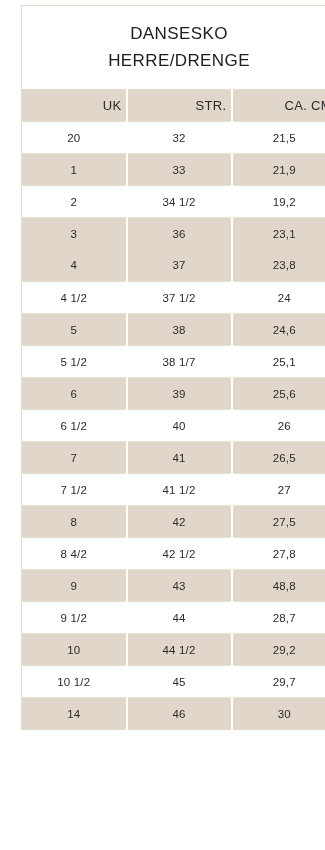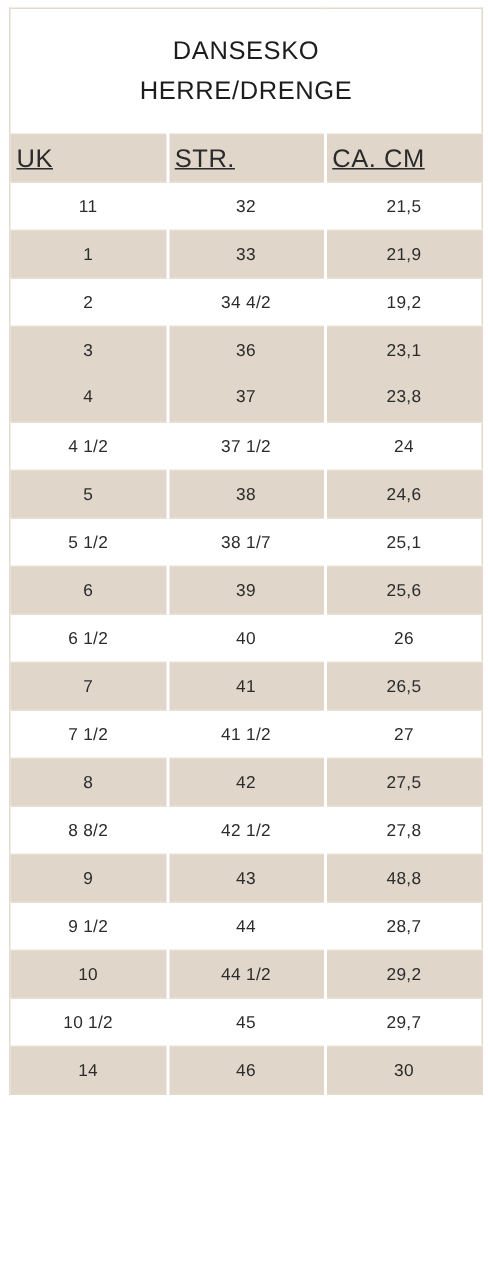--- a/index.html
+++ b/index.html
@@ -13,21 +13,21 @@
     font-family: "Liberation Sans", sans-serif;
     -webkit-font-smoothing: antialiased;
     overflow: hidden;
   }
 
   .size-chart-wrap {
     width: 325px;
     height: 808px;
     background: #ffffff;
     box-sizing: border-box;
-    padding: 5px 5px 0 6px;
+    padding: 5px 5px 0 21px;
   }
 
   table.size-chart {
     width: 315px;
     border-collapse: collapse;
     table-layout: fixed;
     background: #ffffff;
     border: 1px solid #e3d9cd;
   }
 
@@ -49,29 +49,28 @@
     font-weight: 400;
     color: #1d1d1d;
     letter-spacing: 0.4px;
     white-space: nowrap;
   }
 
   
   tr.header-row th {
     background: #e0d6ca;
     color: #2b2b2b;
-    font-size: 17px;
+    font-size: 13px;
     font-weight: 400;
     letter-spacing: 0.35px;
-    text-align: left;
+    text-align: right;
     height: 32px;
     padding: 0 4px;
     border-right: 2px solid #ffffff;
     box-sizing: border-box;
-    text-decoration: underline;
   }
   tr.header-row th:last-child { border-right: none; }
 
   
   tbody tr td {
     height: 32px;
     padding: 0 4px;
     text-align: center;
     font-size: 11.5px;
     font-weight: 400;
@@ -109,32 +108,32 @@
         </td>
       </tr>
       <tr class="header-row">
         <th>UK</th>
         <th>STR.</th>
         <th>CA. CM</th>
       </tr>
     </thead>
     <tbody id="chart-body">
         <tr class="row-odd">
-          <td>11</td>
+          <td>20</td>
           <td>32</td>
           <td>21,5</td>
         </tr>
         <tr class="row-even">
           <td>1</td>
           <td>33</td>
           <td>21,9</td>
         </tr>
         <tr class="row-odd">
           <td>2</td>
-          <td>34 4/2</td>
+          <td>34 1/2</td>
           <td>19,2</td>
         </tr>
         <tr class="row-even">
           <td>3</td>
           <td>36</td>
           <td>23,1</td>
         </tr>
         <tr class="row-even">
           <td>4</td>
           <td>37</td>
@@ -174,21 +173,21 @@
           <td>7 1/2</td>
           <td>41 1/2</td>
           <td>27</td>
         </tr>
         <tr class="row-even">
           <td>8</td>
           <td>42</td>
           <td>27,5</td>
         </tr>
         <tr class="row-odd">
-          <td>8 8/2</td>
+          <td>8 4/2</td>
           <td>42 1/2</td>
           <td>27,8</td>
         </tr>
         <tr class="row-even">
           <td>9</td>
           <td>43</td>
           <td>48,8</td>
         </tr>
         <tr class="row-odd">
           <td>9 1/2</td>

